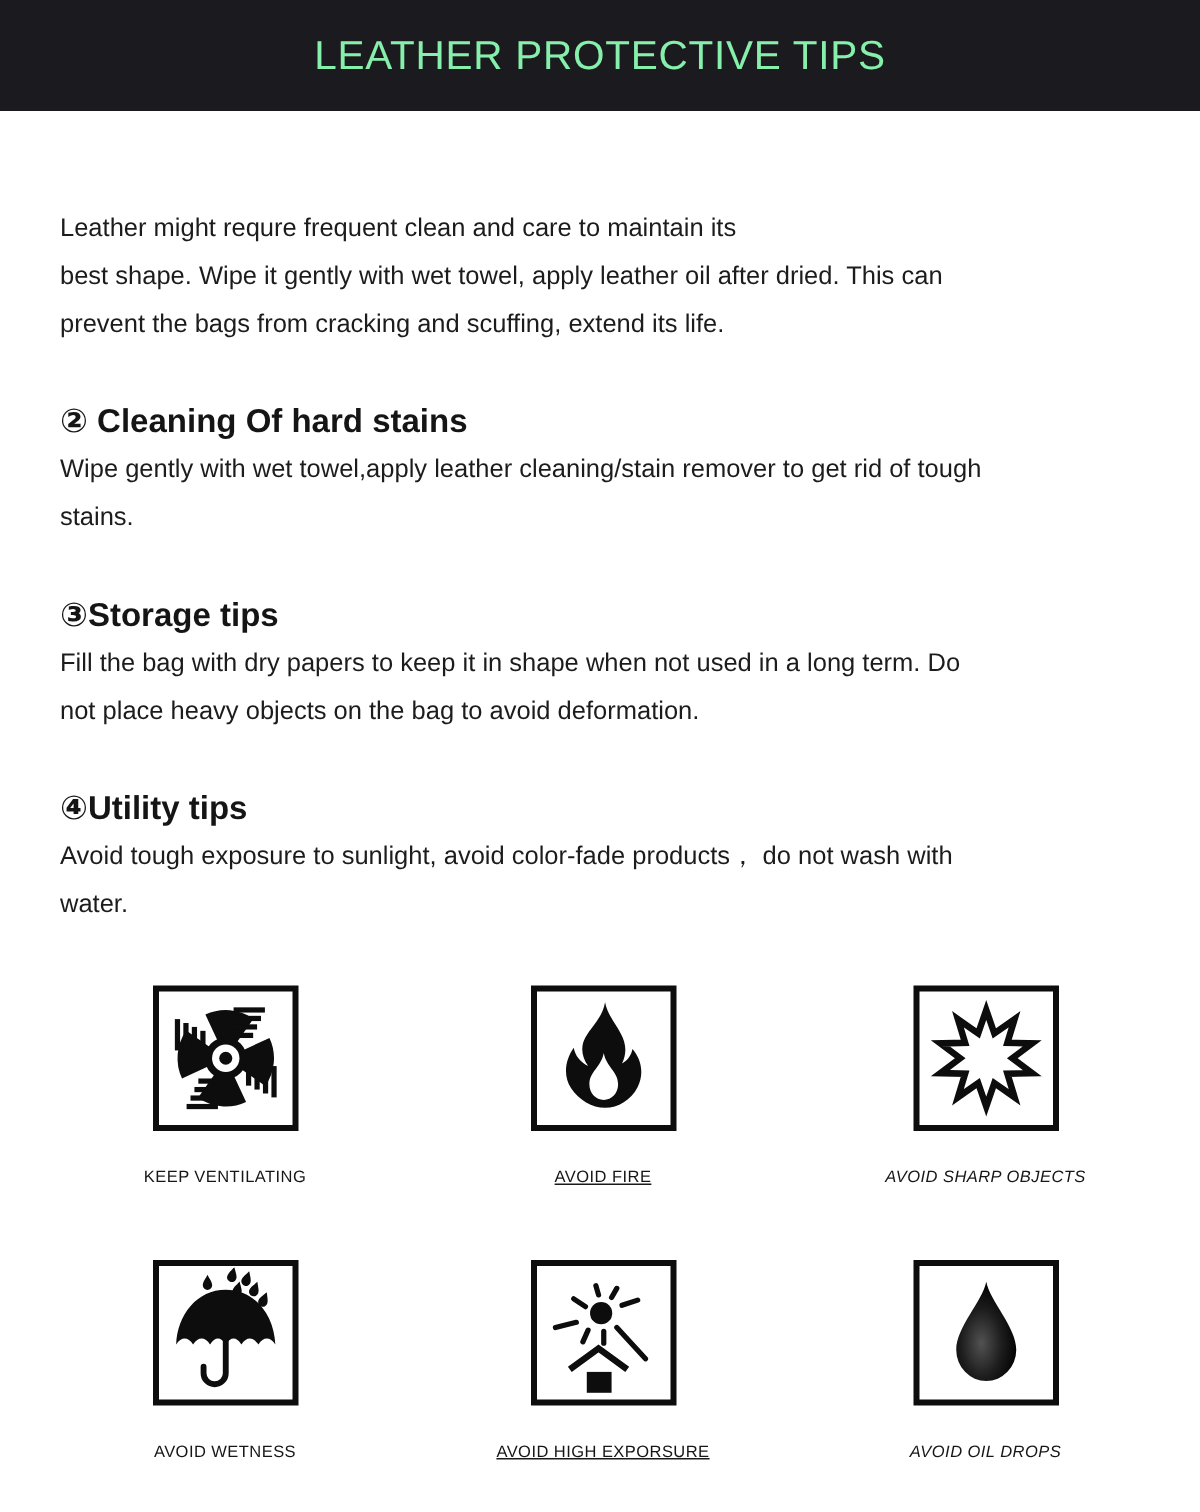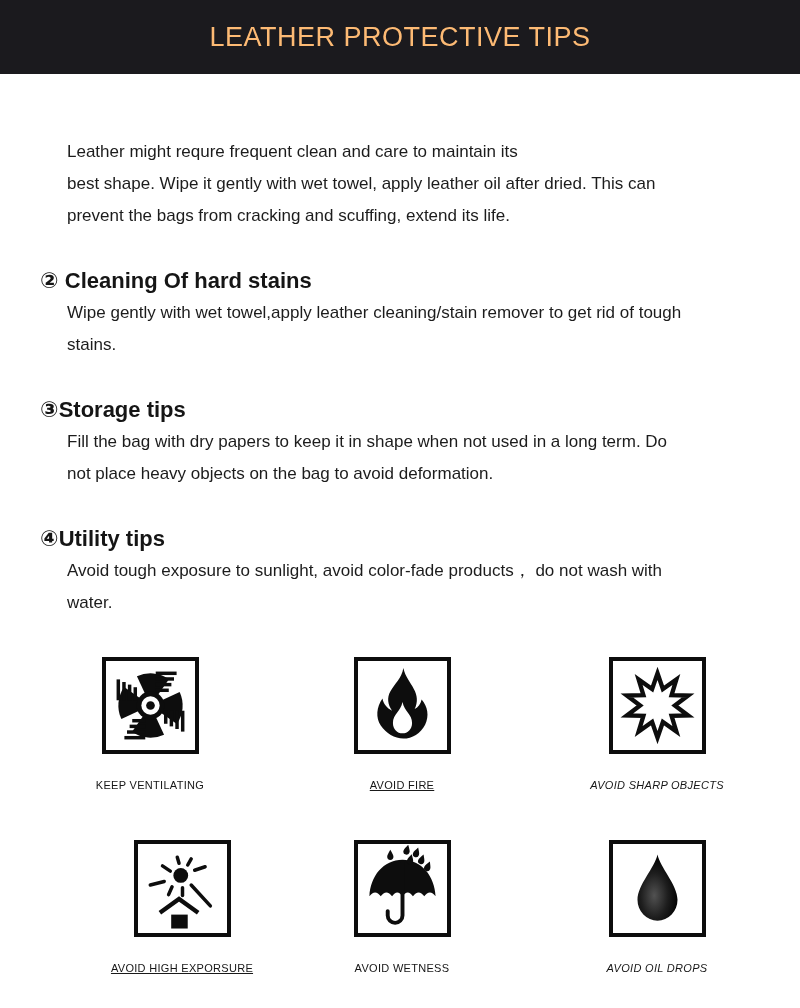--- a/index.html
+++ b/index.html
@@ -10,34 +10,34 @@
     color:#1a1a1a;
     overflow:hidden;
     position:relative;
   }
   .header {
     height:74px;
     background:#1b1a1e;
     display:flex; align-items:center; justify-content:center;
   }
   .header-title {
-    color:#fdba74;
+    color:#86efac;
     font-size:27px;
     letter-spacing:0.5px;
   }
   .content { padding:0 36px 0 40px; }
   .section { margin-top:36px; }
   .section.first { margin-top:62px; }
   .section-heading {
     font-size:22px;
     font-weight:bold;
     line-height:26px;
     color:#151515;
   }
-  .section-body { margin-top:3px;margin-left:27px; }
+  .section-body { margin-top:3px; }
   .body-line {
     font-size:17px;
     line-height:32px;
     color:#1c1c1c;
     white-space:nowrap;
   }
   .warnings { margin-top:38px; padding-left:40px; }
   .warn-row { display:flex; align-items:flex-start; }
   .warn-row.second { margin-top:45px; }
   .warn-cell { display:flex; flex-direction:column; align-items:center; }
@@ -169,20 +169,38 @@
         <svg viewBox="0 0 100 100">
           <polygon fill="#ffffff" stroke="#0d0d0d" stroke-width="5" stroke-linejoin="miter" points="50,13 56.2,31 71.7,20.1 66.2,38.2 85.2,38.6 70,50 85.2,61.4 66.2,61.8 71.7,79.9 56.2,69 50,87 43.8,69 28.3,79.9 33.8,61.8 14.8,61.4 30,50 14.8,38.6 33.8,38.2 28.3,20.1 43.8,31"></polygon>
         </svg>
       </div>
       <div class="warn-label">AVOID SHARP OBJECTS</div>
     </div>
 
   </div>
 
   <div class="warn-row second">
+
+    <div class="warn-cell cell-a">
+      <div class="icon-box">
+        <svg viewBox="0 0 100 100">
+          <g fill="#0d0d0d">
+            <path d="M50,17 C28,17 13,36 12,59 C16,53 21,53 25,59 C29,53 34,53 38,59 C42,53 46,53 50,59 C54,53 58,53 62,59 C66,53 71,53 75,59 C79,53 84,53 88,59 C87,36 72,17 50,17 Z"></path>
+            <path d="M0,-6.5 C1.8,-3 3.6,-0.8 3.6,1.6 A3.6,3.6 0 1 1 -3.6,1.6 C-3.6,-0.8 -1.8,-3 0,-6.5 Z" transform="translate(36,12)"></path>
+            <path d="M0,-6.5 C1.8,-3 3.6,-0.8 3.6,1.6 A3.6,3.6 0 1 1 -3.6,1.6 C-3.6,-0.8 -1.8,-3 0,-6.5 Z" transform="translate(55,6) rotate(14)"></path>
+            <path d="M0,-6.5 C1.8,-3 3.6,-0.8 3.6,1.6 A3.6,3.6 0 1 1 -3.6,1.6 C-3.6,-0.8 -1.8,-3 0,-6.5 Z" transform="translate(66,9) rotate(18)"></path>
+            <path d="M0,-6.5 C1.8,-3 3.6,-0.8 3.6,1.6 A3.6,3.6 0 1 1 -3.6,1.6 C-3.6,-0.8 -1.8,-3 0,-6.5 Z" transform="translate(59,17) rotate(14)"></path>
+            <path d="M0,-6.5 C1.8,-3 3.6,-0.8 3.6,1.6 A3.6,3.6 0 1 1 -3.6,1.6 C-3.6,-0.8 -1.8,-3 0,-6.5 Z" transform="translate(72,17) rotate(20)"></path>
+            <path d="M0,-6.5 C1.8,-3 3.6,-0.8 3.6,1.6 A3.6,3.6 0 1 1 -3.6,1.6 C-3.6,-0.8 -1.8,-3 0,-6.5 Z" transform="translate(79,25) rotate(22)"></path>
+          </g>
+          <path fill="none" stroke="#0d0d0d" stroke-width="4.5" stroke-linecap="round" d="M50,20 L50,81 A8.5,8.5 0 0 1 33,81 L33,76"></path>
+        </svg>
+      </div>
+      <div class="warn-label">AVOID WETNESS</div>
+    </div>
 
     <div class="warn-cell cell-b">
       <div class="icon-box">
         <svg viewBox="0 0 100 100">
           <circle cx="48" cy="35" r="8.5" fill="#0d0d0d"></circle>
           <g stroke="#0d0d0d" stroke-width="4" stroke-linecap="round" fill="none">
             <line x1="44" y1="14" x2="46" y2="21"></line>
             <line x1="60" y1="16" x2="56" y2="23"></line>
             <line x1="64" y1="29" x2="76" y2="25"></line>
             <line x1="13" y1="46" x2="29" y2="42"></line>
@@ -191,38 +209,20 @@
             <line x1="50" y1="49" x2="50" y2="58"></line>
             <line x1="60" y1="46" x2="82" y2="70"></line>
           </g>
           <path d="M24,78 L46,62 L68,78" fill="none" stroke="#0d0d0d" stroke-width="5" stroke-linejoin="miter"></path>
           <rect x="37" y="80" width="19" height="16" fill="#0d0d0d"></rect>
         </svg>
       </div>
       <div class="warn-label">AVOID HIGH EXPORSURE</div>
     </div>
 
-    <div class="warn-cell cell-a">
-      <div class="icon-box">
-        <svg viewBox="0 0 100 100">
-          <g fill="#0d0d0d">
-            <path d="M50,17 C28,17 13,36 12,59 C16,53 21,53 25,59 C29,53 34,53 38,59 C42,53 46,53 50,59 C54,53 58,53 62,59 C66,53 71,53 75,59 C79,53 84,53 88,59 C87,36 72,17 50,17 Z"></path>
-            <path d="M0,-6.5 C1.8,-3 3.6,-0.8 3.6,1.6 A3.6,3.6 0 1 1 -3.6,1.6 C-3.6,-0.8 -1.8,-3 0,-6.5 Z" transform="translate(36,12)"></path>
-            <path d="M0,-6.5 C1.8,-3 3.6,-0.8 3.6,1.6 A3.6,3.6 0 1 1 -3.6,1.6 C-3.6,-0.8 -1.8,-3 0,-6.5 Z" transform="translate(55,6) rotate(14)"></path>
-            <path d="M0,-6.5 C1.8,-3 3.6,-0.8 3.6,1.6 A3.6,3.6 0 1 1 -3.6,1.6 C-3.6,-0.8 -1.8,-3 0,-6.5 Z" transform="translate(66,9) rotate(18)"></path>
-            <path d="M0,-6.5 C1.8,-3 3.6,-0.8 3.6,1.6 A3.6,3.6 0 1 1 -3.6,1.6 C-3.6,-0.8 -1.8,-3 0,-6.5 Z" transform="translate(59,17) rotate(14)"></path>
-            <path d="M0,-6.5 C1.8,-3 3.6,-0.8 3.6,1.6 A3.6,3.6 0 1 1 -3.6,1.6 C-3.6,-0.8 -1.8,-3 0,-6.5 Z" transform="translate(72,17) rotate(20)"></path>
-            <path d="M0,-6.5 C1.8,-3 3.6,-0.8 3.6,1.6 A3.6,3.6 0 1 1 -3.6,1.6 C-3.6,-0.8 -1.8,-3 0,-6.5 Z" transform="translate(79,25) rotate(22)"></path>
-          </g>
-          <path fill="none" stroke="#0d0d0d" stroke-width="4.5" stroke-linecap="round" d="M50,20 L50,81 A8.5,8.5 0 0 1 33,81 L33,76"></path>
-        </svg>
-      </div>
-      <div class="warn-label">AVOID WETNESS</div>
-    </div>
-
     <div class="warn-cell cell-c">
       <div class="icon-box">
         <svg viewBox="0 0 100 100">
           <defs>
             <radialGradient id="oilg" cx="42%" cy="62%" r="62%">
               <stop offset="0%" stop-color="#525252"></stop>
               <stop offset="55%" stop-color="#1d1d1d"></stop>
               <stop offset="100%" stop-color="#000000"></stop>
             </radialGradient>
           </defs>

